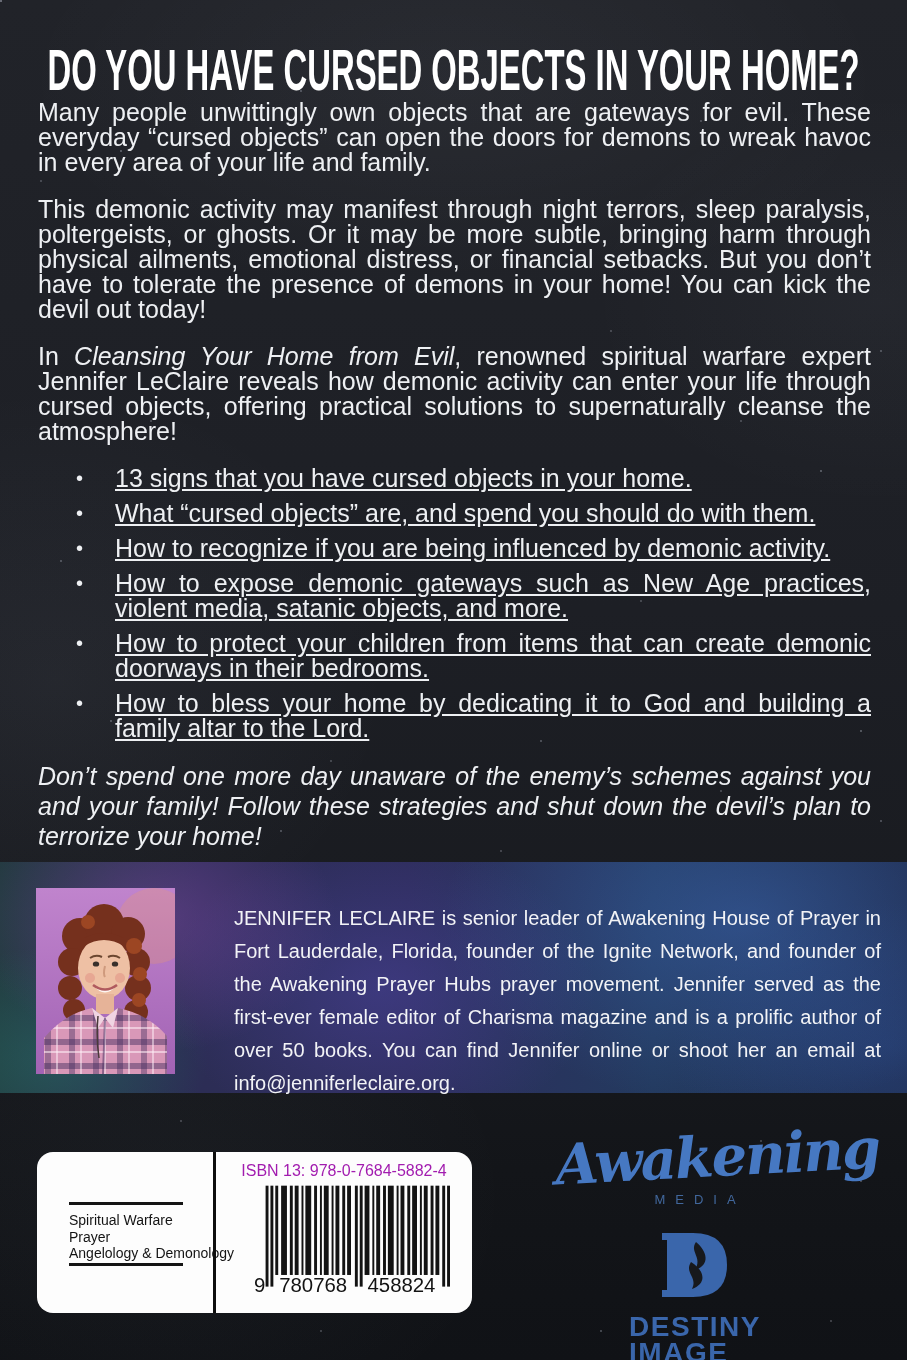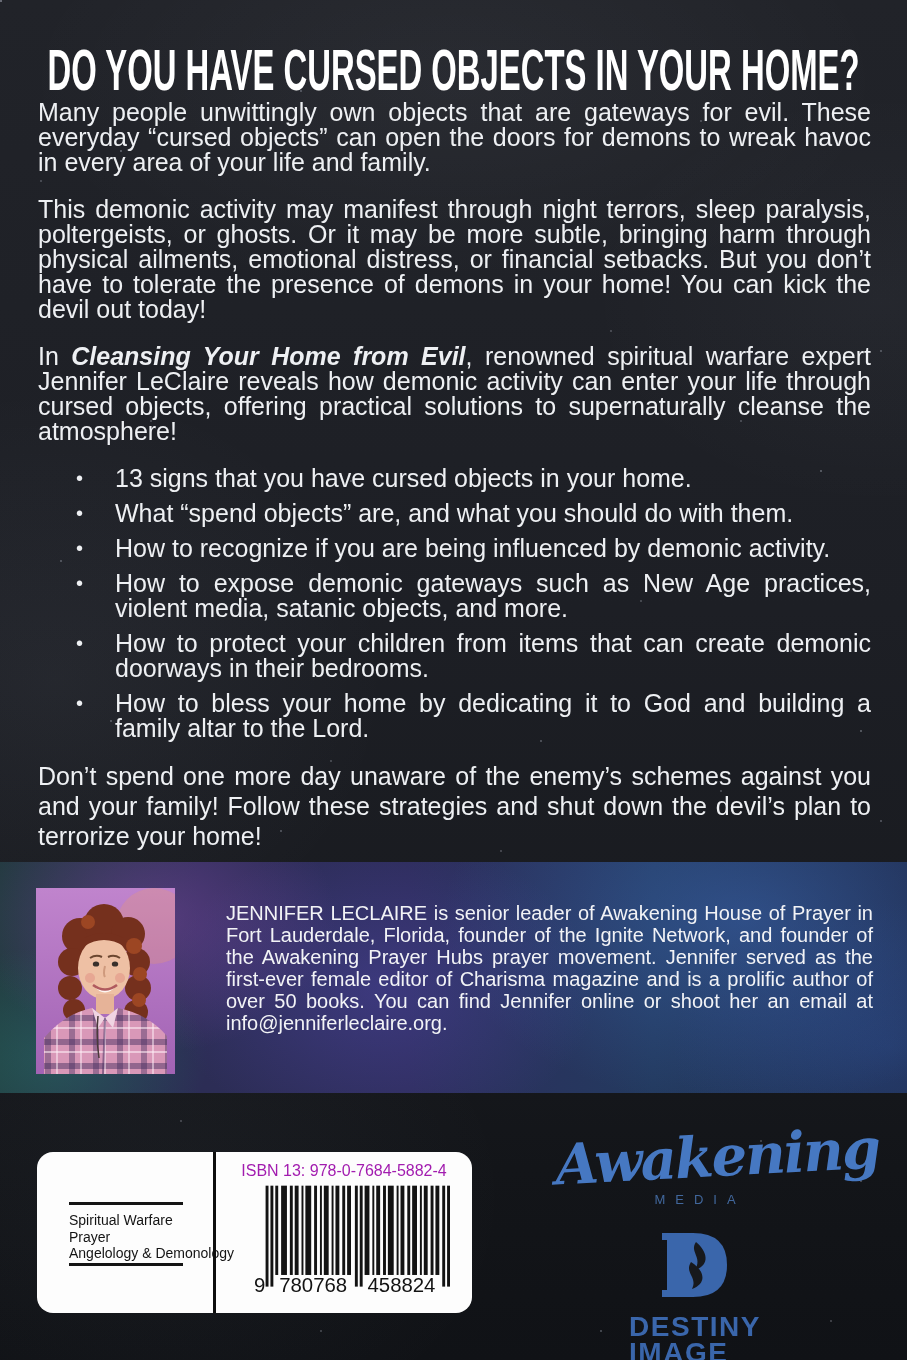--- a/index.html
+++ b/index.html
@@ -37,39 +37,39 @@
       760px 1140px 0 0 rgba(207,214,228,.30), 860px 1180px 0 0 rgba(207,214,228,.35),
       100px 1300px 0 0 rgba(207,214,228,.30), 320px 1330px 0 0 rgba(207,214,228,.30),
       600px 1330px 0 0 rgba(207,214,228,.35), 830px 1320px 0 0 rgba(207,214,228,.30),
       40px 180px 0 0 rgba(207,214,228,.30), 880px 820px 0 0 rgba(207,214,228,.35),
       200px 240px 0 0 rgba(207,214,228,.30);
   }
   .headline-svg{position:absolute;left:43px;top:38px;}
   .copy{position:absolute;left:38px;top:100px;width:833px;color:#eef0f3;
     font-size:25px;line-height:25px;text-align:justify;}
   .copy p{margin:0 0 22px 0;}
-  .copy p.closing{margin:20px 0 0 0;line-height:30px;}
-  .book-title-italic{font-style:italic;font-weight:bold;}
+  .copy p.closing{margin:20px 0 0 0;line-height:30px;font-style:italic;}
+  .book-title-italic{font-style:italic;}
   .learn{margin-bottom:0 !important;}
-  ul.learn-list{list-style:none;margin:18px 0 0 0;padding:0;}
+  ul.learn-list{list-style:none;margin:18px 0 0 0;padding:0;text-decoration:underline;}
   ul.learn-list li{position:relative;padding-left:77px;margin:0 0 10px 0;}
   ul.learn-list li::before{content:"•";position:absolute;left:38px;top:0;font-size:20px;color:#eef0f3;}
   
   .bio-band{position:absolute;left:0;top:862px;width:907px;height:231px;
     background:
       radial-gradient(220px 160px at 6% 85%, rgba(45,150,135,0.30), transparent 70%),
       radial-gradient(260px 190px at 17% 25%, rgba(150,80,190,0.40), transparent 70%),
       radial-gradient(300px 210px at 42% 55%, rgba(95,85,205,0.30), transparent 72%),
       radial-gradient(420px 260px at 82% 25%, rgba(70,120,210,0.38), transparent 72%),
       radial-gradient(300px 200px at 98% 80%, rgba(50,90,170,0.30), transparent 72%),
       linear-gradient(90deg,#223a3f 0%,#2c2d55 22%,#2e2d5c 45%,#233a5f 72%,#1f2d4f 100%);
   }
   .author-photo{position:absolute;left:36px;top:26px;width:139px;height:186px;display:block;}
-  .bio-text{position:absolute;left:226px;top:40px;width:647px;color:#f2f3f6;
-    font-size:20px;line-height:22px;text-align:justify;}
+  .bio-text{position:absolute;left:234px;top:40px;width:647px;color:#f2f3f6;
+    font-size:20px;line-height:33px;text-align:justify;}
   
   .label-box{position:absolute;left:37px;top:1152px;width:435px;height:161px;
     background:#fdfdfd;border-radius:16px;}
   .divider{position:absolute;left:176px;top:0;width:3px;height:161px;background:#0e0e0e;}
   .category-panel{position:absolute;left:0;top:0;width:176px;height:161px;color:#141414;}
   .cat-rule{position:absolute;left:32px;width:114px;height:3px;background:#141414;}
   .cat-rule.top{top:50px;} .cat-rule.bottom{top:111px;}
   .cat-lines{position:absolute;left:0;top:60px;width:176px;text-align:left;
     font-size:14px;line-height:16.5px;margin-left:32px;}
   .isbn-panel{position:absolute;left:179px;top:0;width:256px;height:161px;color:#a21caf;}
@@ -98,21 +98,21 @@
   </svg>
 
   <div class="copy">
     <p>Many people unwittingly own objects that are gateways for evil. These everyday “cursed objects” can open the doors for demons to wreak havoc in every area of your life and family.</p>
     <p>This demonic activity may manifest through night terrors, sleep paralysis, poltergeists, or ghosts. Or it may be more subtle, bringing harm through physical ailments, emotional distress, or financial setbacks. But you don’t have to tolerate the presence of demons in your home! You can kick the devil out today!</p>
     <p>
       <span>In </span><span class="book-title-italic">Cleansing Your Home from Evil</span><span>, renowned spiritual warfare expert Jennifer LeClaire reveals how demonic activity can enter your life through cursed objects, offering practical solutions to supernaturally cleanse the atmosphere!</span>
     </p>
     <ul class="learn-list">
       <li><span>13 signs that you have cursed objects in your home.</span></li>
-      <li><span>What “spend objects” are, and what you should do with them.</span></li>
+      <li><span>What “cursed objects” are, and spend you should do with them.</span></li>
       <li><span>How to recognize if you are being influenced by demonic activity.</span></li>
       <li><span>How to expose demonic gateways such as New Age practices, violent media, satanic objects, and more.</span></li>
       <li><span>How to protect your children from items that can create demonic doorways in their bedrooms.</span></li>
       <li><span>How to bless your home by dedicating it to God and building a family altar to the Lord.</span></li>
     </ul>
     <p class="closing">Don’t spend one more day unaware of the enemy’s schemes against you and your family! Follow these strategies and shut down the devil’s plan to terrorize your home!</p>
   </div>
 
   <div class="bio-band">
     <svg class="author-photo" viewBox="0 0 139 186">

